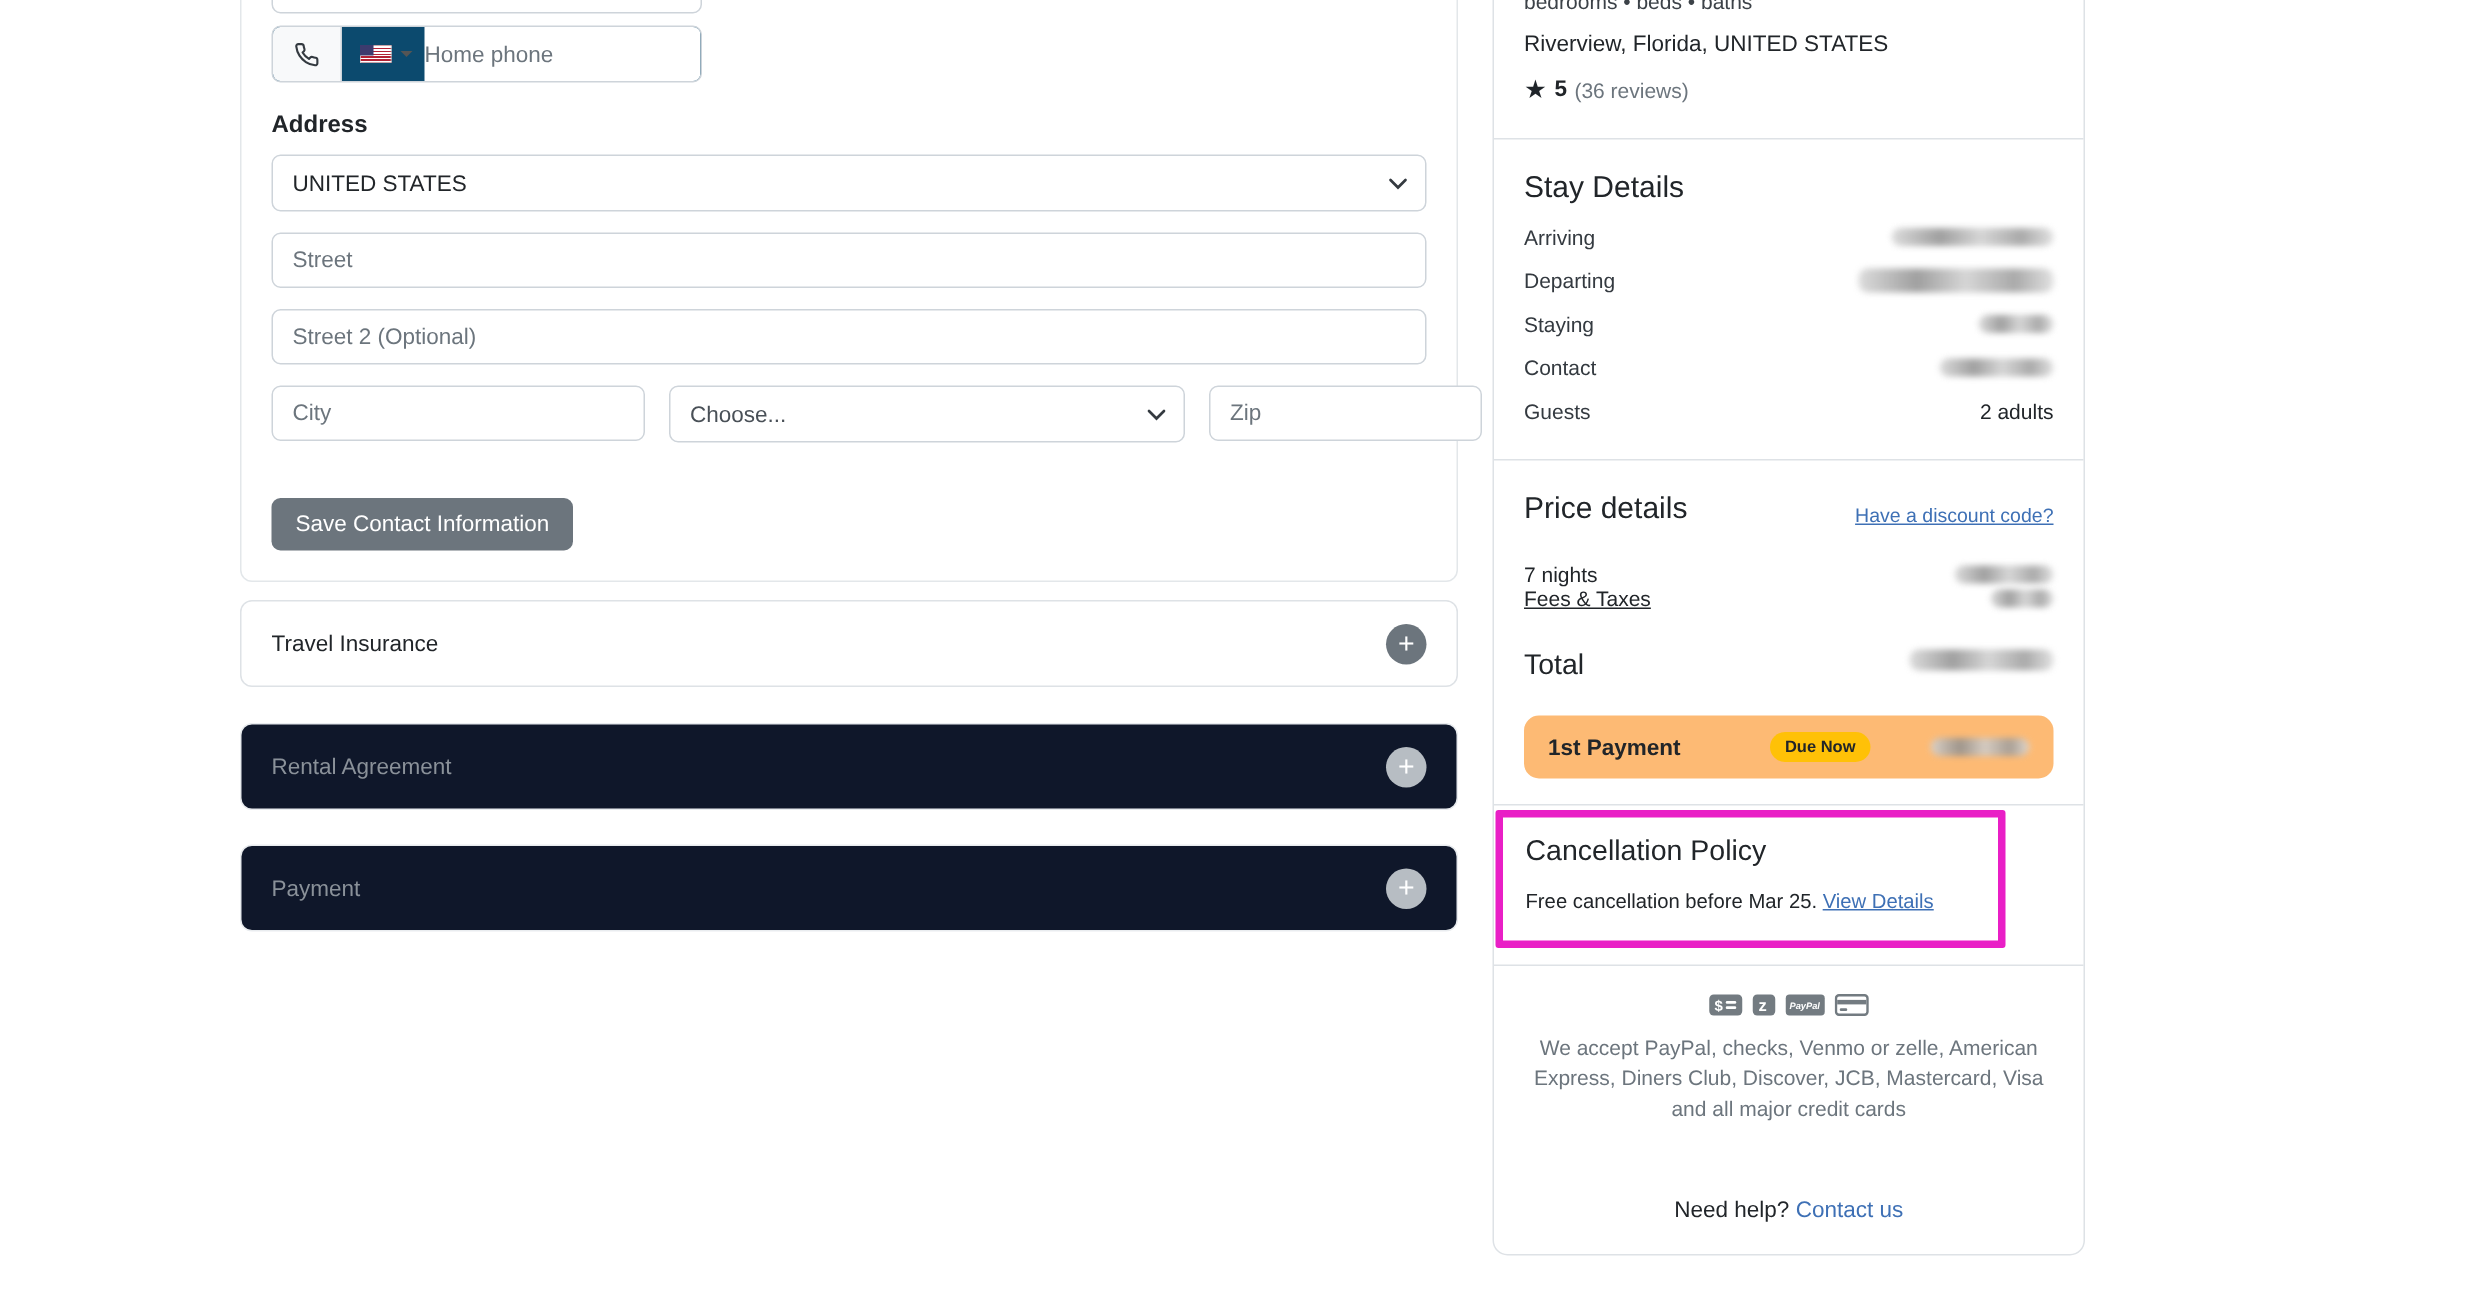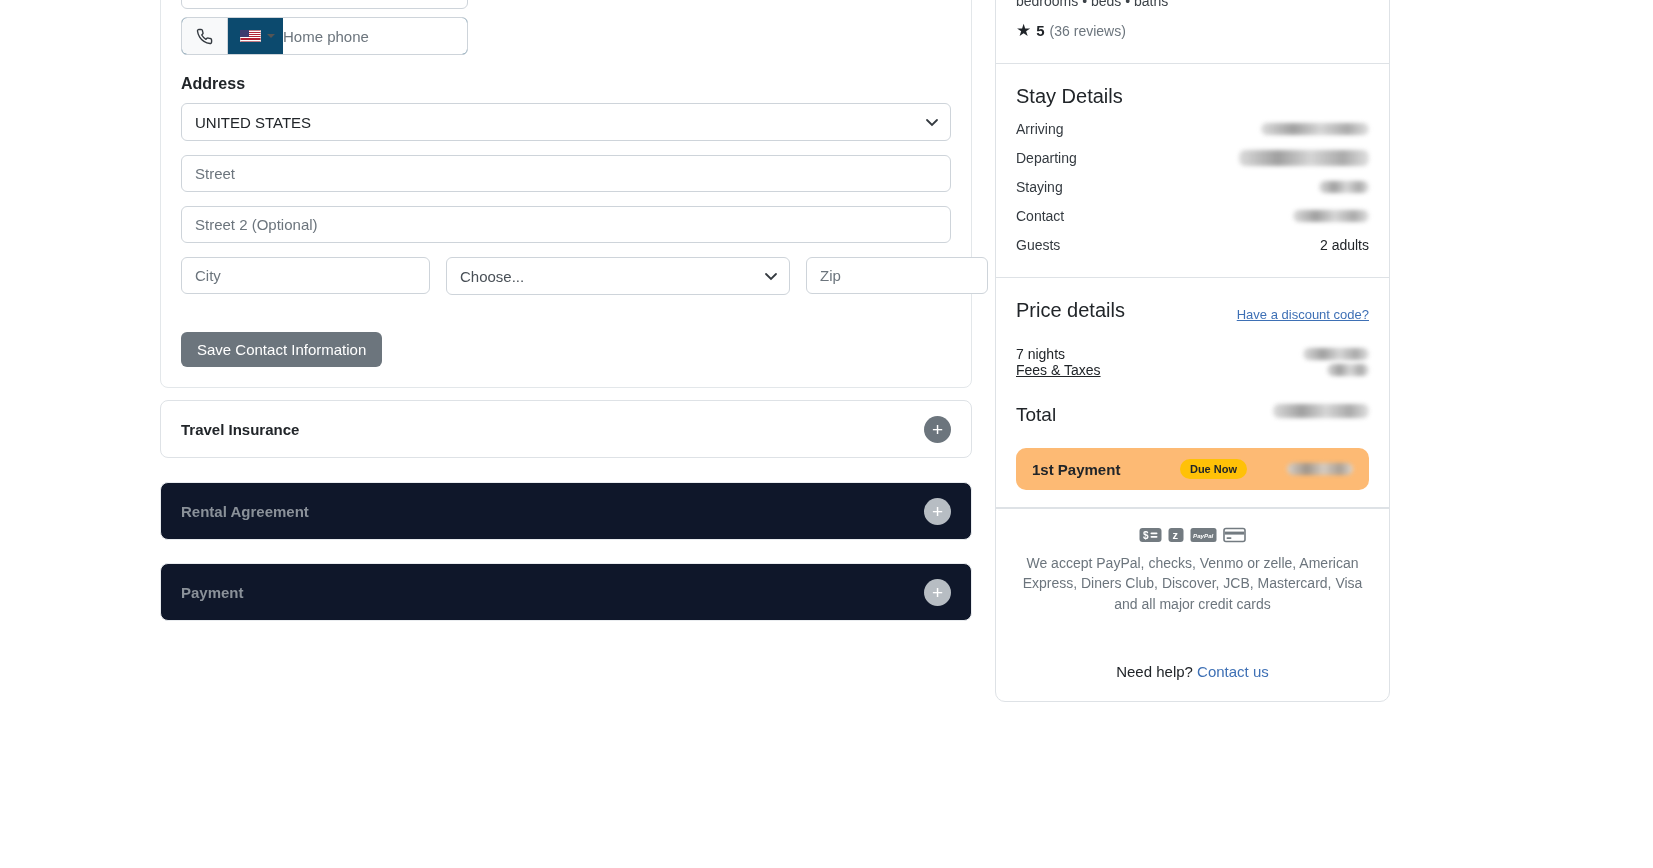--- a/index.html
+++ b/index.html
@@ -68,21 +68,21 @@
   }
 
   
   .accordion {
     position: absolute; left: 160px; width: 812px; height: 58px;
     border-radius: 8px; display: flex; align-items: center;
     justify-content: space-between; padding: 0 20px; cursor: pointer;
   }
   .accordion.enabled { background: #fff; border: 1px solid #dee2e6; }
   .accordion.disabled { background: #0f172a; border: 1px solid #e9ecef; }
-  .accordion .acc-title { font-size: 15px; font-weight: bold; }
+  .accordion .acc-title { font-size: 15px; font-weight: normal; }
   .accordion.enabled .acc-title { color: #212529; }
   .accordion.disabled .acc-title { color: #8a9199; }
   .plus-circle {
     width: 27px; height: 27px; border-radius: 50%;
     display: flex; align-items: center; justify-content: center;
     color: #fff; font-size: 19px; line-height: 1; font-weight: 400; flex: none;
   }
   .plus-circle.dark { background: #6c757d; }
   .plus-circle.light { background: #b7bdc3; }
 
@@ -209,20 +209,21 @@
   </div>
   <div class="accordion disabled" style="top: 563px;">
     <span class="acc-title">Payment</span>
     <span class="plus-circle light">+</span>
   </div>
 
   <div class="summary-card">
 
     <div class="sec">
       <div class="meta-line">bedrooms • beds • baths</div>
+      <div class="location-line">Riverview, Florida, UNITED STATES</div>
       <div class="rating-line">
         <span class="star">★</span>
         <span class="score">5</span>
         <span class="reviews">(36 reviews)</span>
       </div>
     </div>
 
     <div class="divider"></div>
 
     <div class="sec stay-sec">
@@ -270,20 +271,28 @@
       </div>
       <div class="first-payment">
         <span class="fp-label">1st Payment</span>
         <span class="due-badge">Due Now</span>
         <span class="redact" style="width:66px;"></span>
       </div>
     </div>
 
     <div class="divider"></div>
 
+    <div class="cancel-sec">
+      <div class="cancel-box">
+        <div class="cancel-title">Cancellation Policy</div>
+        <div class="cancel-text">
+          <span>Free cancellation before Mar 25. </span><a class="blue-link">View Details</a>
+        </div>
+      </div>
+    </div>
 
     <div class="divider"></div>
 
     <div class="sec pay-sec">
       <div class="pay-icons">
         <svg width="23" height="16" viewBox="0 0 23 16">
             <rect x="0.5" y="1" width="22" height="14" rx="3" fill="#737b81"></rect>
             <text x="4" y="12" fill="#fff" font-size="10" font-weight="bold" font-family="Liberation Sans, sans-serif">$</text>
             <rect x="11.5" y="5.4" width="7" height="1.8" rx="0.9" fill="#fff"></rect>
             <rect x="11.5" y="8.9" width="7" height="1.8" rx="0.9" fill="#fff"></rect>

